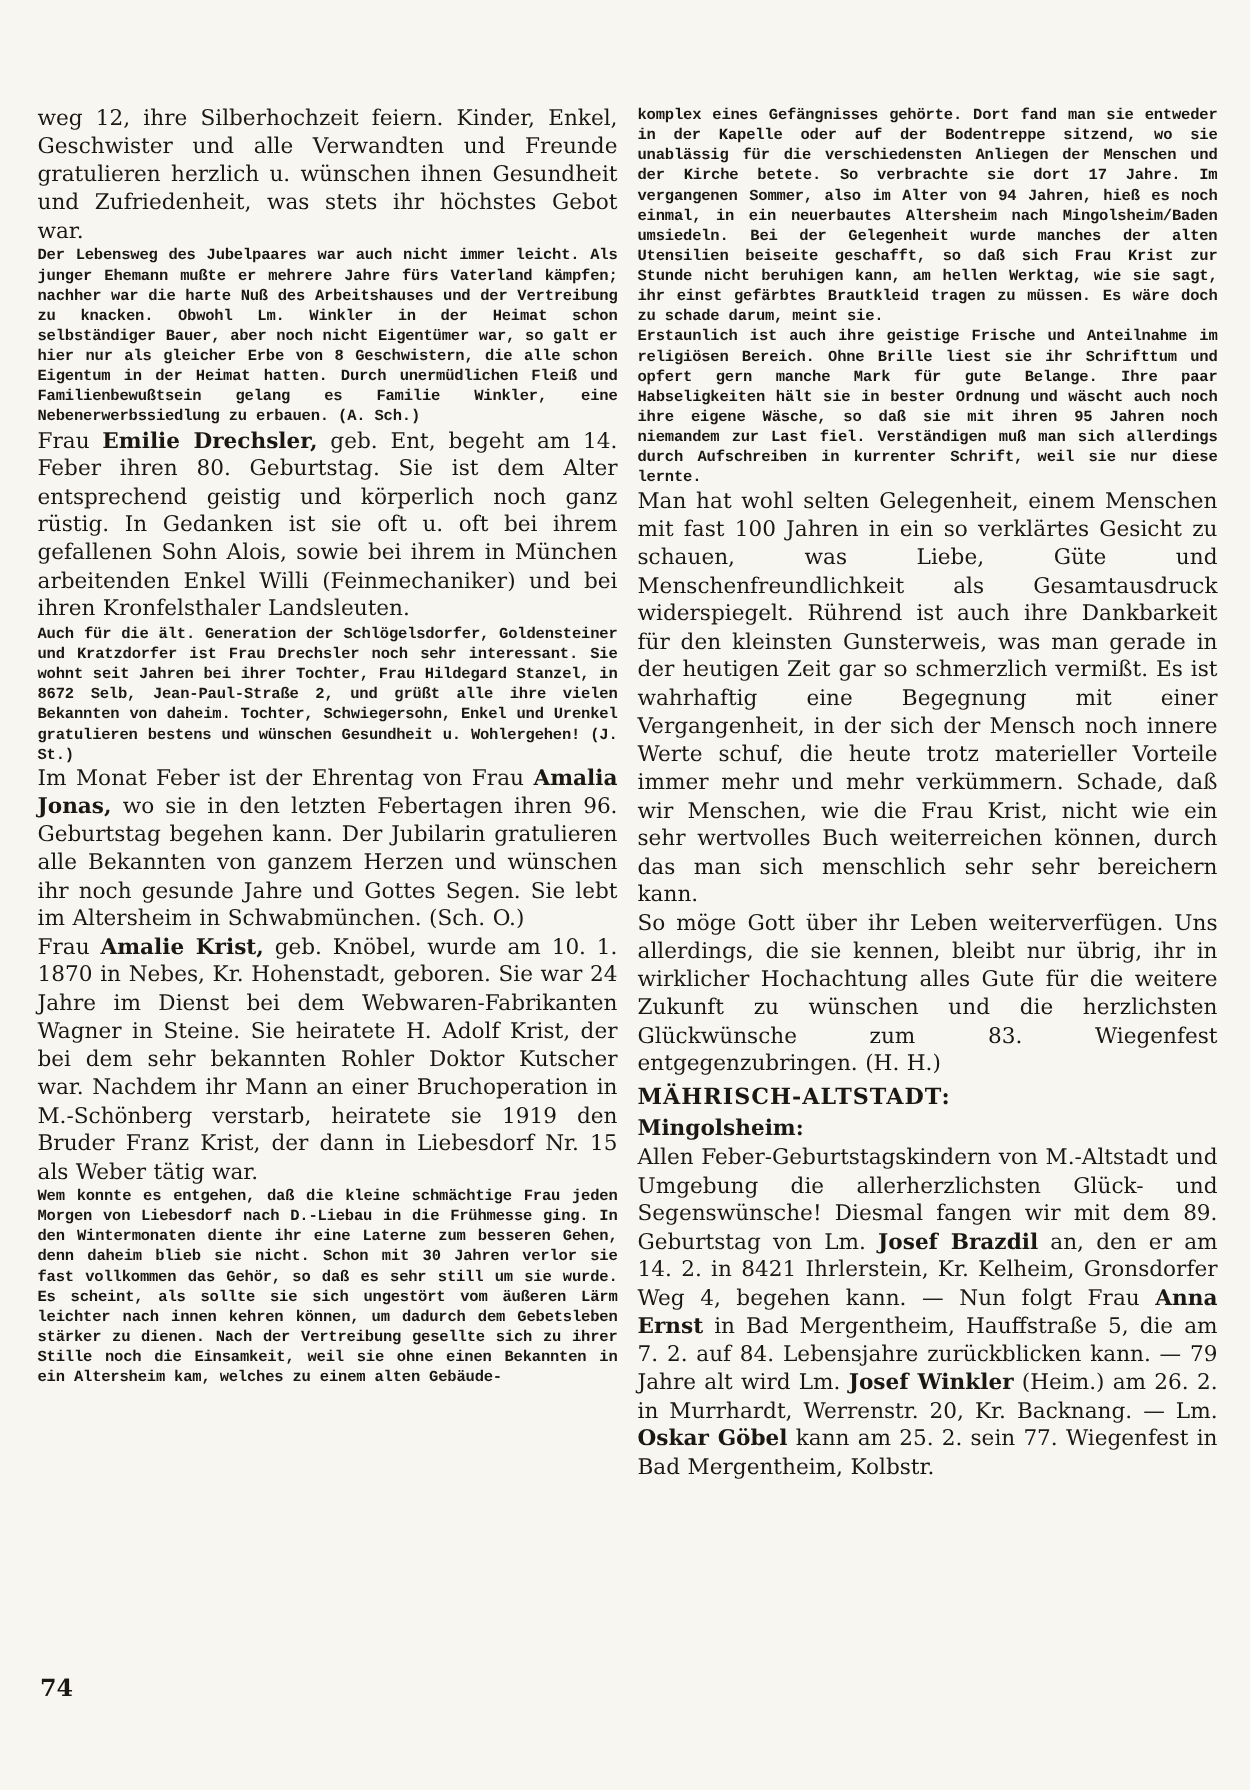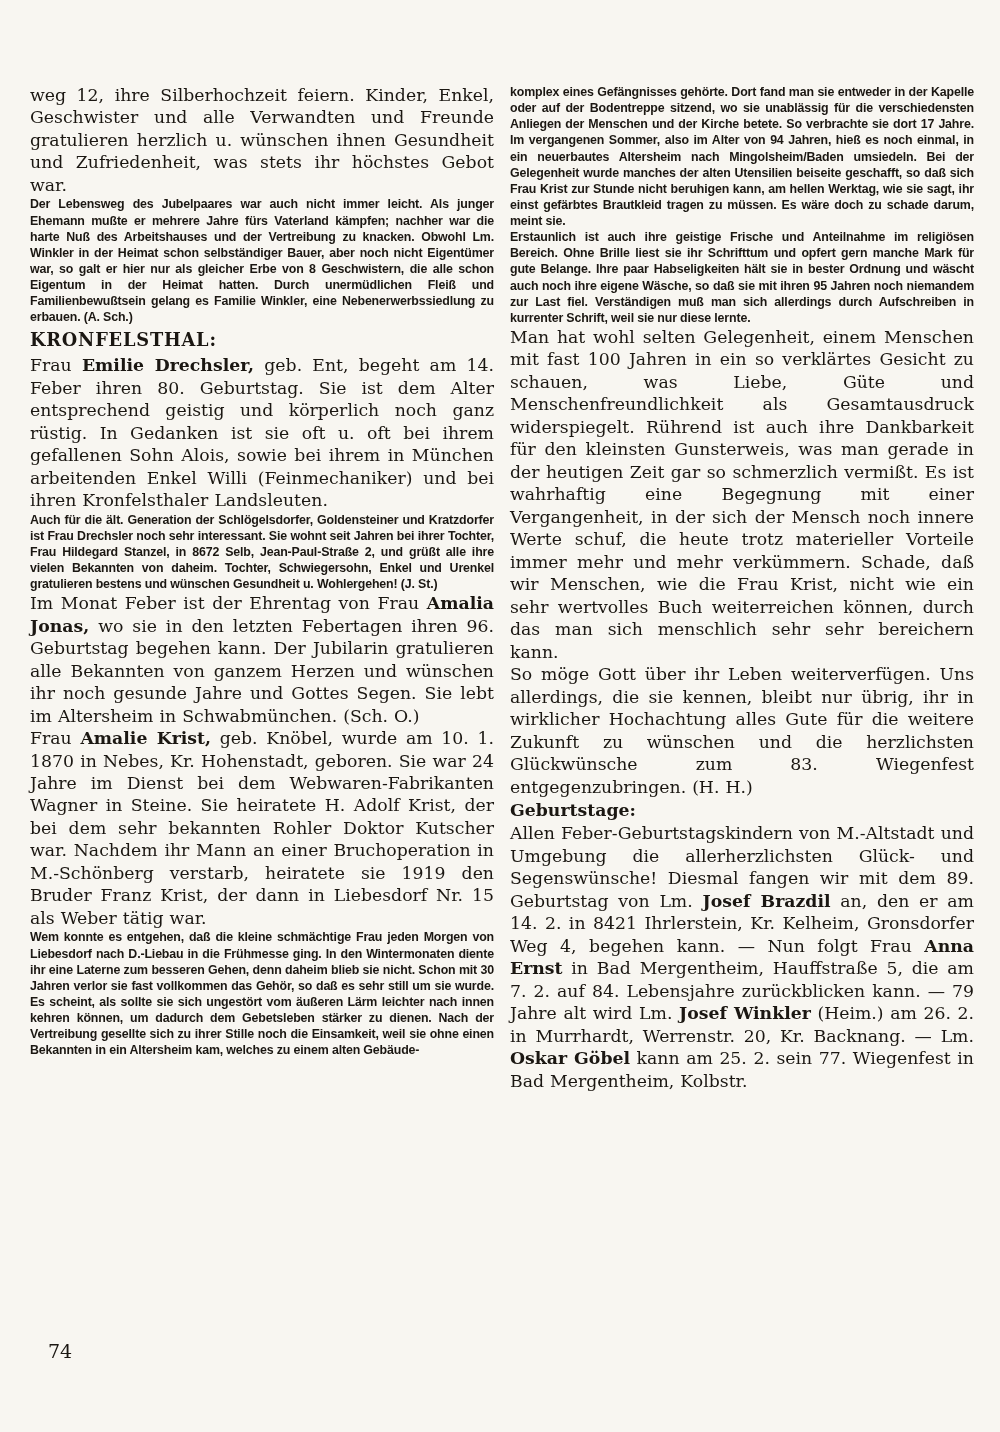--- a/index.html
+++ b/index.html
@@ -36,21 +36,21 @@
     hyphens: auto;
     -webkit-hyphens: auto;
     word-spacing: 0.5px;
   }
   .body {
     font-family: "DejaVu Serif", serif;
     font-size: 17.3px;
     line-height: 1.30;
   }
   .small {
-    font-family: Liberation Sans, sans-serif;
+    font-family: Liberation Mono, monospace;
     font-weight: 700;
     font-size: 12.4px;
     line-height: 1.30;
     letter-spacing: -0.15px;
     word-spacing: 0;
   }
   .heading {
     font-family: "DejaVu Serif", serif;
     font-weight: 700;
     font-size: 17.8px;
@@ -64,46 +64,46 @@
     font-weight: 700;
     font-size: 17.3px;
     line-height: 1.4;
     text-align: left;
   }
   .b {
     font-weight: 700;
   }
   .page-number {
     position: absolute;
-    left: 48px;
+    left: 32px;
     top: 1340px;
     font-family: "DejaVu Serif", serif;
-    font-weight: 400;
+    font-weight: 700;
     font-size: 19px;
     color: #1b1712;
   }
 </style>
 </head>
 <body>
 
 <div class="page">
   <div class="columns">
     <div class="col">
         <p class="blk body"><span>weg 12, ihre Silberhochzeit feiern. Kinder, Enkel, Geschwister und alle Verwandten und Freunde gratulieren herzlich u. wünschen ihnen Gesundheit und Zufriedenheit, was stets ihr höchstes Gebot war.</span></p>
         <p class="blk small"><span>Der Lebensweg des Jubelpaares war auch nicht immer leicht. Als junger Ehemann mußte er mehrere Jahre fürs Vaterland kämpfen; nachher war die harte Nuß des Arbeitshauses und der Vertreibung zu knacken. Obwohl Lm. Winkler in der Heimat schon selbständiger Bauer, aber noch nicht Eigentümer war, so galt er hier nur als gleicher Erbe von 8 Geschwistern, die alle schon Eigentum in der Heimat hatten. Durch unermüdlichen Fleiß und Familienbewußtsein gelang es Familie Winkler, eine Nebenerwerbssiedlung zu erbauen. (A. Sch.)</span></p>
-        <p class="blk heading"><span class="b">KRONFELSTHAL:</span></p>
         <p class="blk body"><span>Frau </span><span class="b">Emilie Drechsler,</span><span> geb. Ent, begeht am 14. Feber ihren 80. Geburtstag. Sie ist dem Alter entsprechend geistig und körperlich noch ganz rüstig. In Gedanken ist sie oft u. oft bei ihrem gefallenen Sohn Alois, sowie bei ihrem in München arbeitenden Enkel Willi (Feinmechaniker) und bei ihren Kronfelsthaler Landsleuten.</span></p>
         <p class="blk small"><span>Auch für die ält. Generation der Schlögelsdorfer, Goldensteiner und Kratzdorfer ist Frau Drechsler noch sehr interessant. Sie wohnt seit Jahren bei ihrer Tochter, Frau Hildegard Stanzel, in 8672 Selb, Jean-Paul-Straße 2, und grüßt alle ihre vielen Bekannten von daheim. Tochter, Schwiegersohn, Enkel und Urenkel gratulieren bestens und wünschen Gesundheit u. Wohlergehen! (J. St.)</span></p>
         <p class="blk body"><span>Im Monat Feber ist der Ehrentag von Frau </span><span class="b">Amalia Jonas,</span><span> wo sie in den letzten Febertagen ihren 96. Geburtstag begehen kann. Der Jubilarin gratulieren alle Bekannten von ganzem Herzen und wünschen ihr noch gesunde Jahre und Gottes Segen. Sie lebt im Altersheim in Schwabmünchen. (Sch. O.)</span></p>
         <p class="blk body"><span>Frau </span><span class="b">Amalie Krist,</span><span> geb. Knöbel, wurde am 10. 1. 1870 in Nebes, Kr. Hohenstadt, geboren. Sie war 24 Jahre im Dienst bei dem Webwaren-Fabrikanten Wagner in Steine. Sie heiratete H. Adolf Krist, der bei dem sehr bekannten Rohler Doktor Kutscher war. Nachdem ihr Mann an einer Bruchoperation in M.-Schönberg verstarb, heiratete sie 1919 den Bruder Franz Krist, der dann in Liebesdorf Nr. 15 als Weber tätig war.</span></p>
         <p class="blk small"><span>Wem konnte es entgehen, daß die kleine schmächtige Frau jeden Morgen von Liebesdorf nach D.-Liebau in die Frühmesse ging. In den Wintermonaten diente ihr eine Laterne zum besseren Gehen, denn daheim blieb sie nicht. Schon mit 30 Jahren verlor sie fast vollkommen das Gehör, so daß es sehr still um sie wurde. Es scheint, als sollte sie sich ungestört vom äußeren Lärm leichter nach innen kehren können, um dadurch dem Gebetsleben stärker zu dienen. Nach der Vertreibung gesellte sich zu ihrer Stille noch die Einsamkeit, weil sie ohne einen Bekannten in ein Altersheim kam, welches zu einem alten Gebäude-</span></p>
       </div>
     <div class="col">
         <p class="blk small"><span>komplex eines Gefängnisses gehörte. Dort fand man sie entweder in der Kapelle oder auf der Bodentreppe sitzend, wo sie unablässig für die verschiedensten Anliegen der Menschen und der Kirche betete. So verbrachte sie dort 17 Jahre. Im vergangenen Sommer, also im Alter von 94 Jahren, hieß es noch einmal, in ein neuerbautes Altersheim nach Mingolsheim/Baden umsiedeln. Bei der Gelegenheit wurde manches der alten Utensilien beiseite geschafft, so daß sich Frau Krist zur Stunde nicht beruhigen kann, am hellen Werktag, wie sie sagt, ihr einst gefärbtes Brautkleid tragen zu müssen. Es wäre doch zu schade darum, meint sie.</span></p>
         <p class="blk small"><span>Erstaunlich ist auch ihre geistige Frische und Anteilnahme im religiösen Bereich. Ohne Brille liest sie ihr Schrifttum und opfert gern manche Mark für gute Belange. Ihre paar Habseligkeiten hält sie in bester Ordnung und wäscht auch noch ihre eigene Wäsche, so daß sie mit ihren 95 Jahren noch niemandem zur Last fiel. Verständigen muß man sich allerdings durch Aufschreiben in kurrenter Schrift, weil sie nur diese lernte.</span></p>
         <p class="blk body"><span>Man hat wohl selten Gelegenheit, einem Menschen mit fast 100 Jahren in ein so verklärtes Gesicht zu schauen, was Liebe, Güte und Menschenfreundlichkeit als Gesamtausdruck widerspiegelt. Rührend ist auch ihre Dankbarkeit für den kleinsten Gunsterweis, was man gerade in der heutigen Zeit gar so schmerzlich vermißt. Es ist wahrhaftig eine Begegnung mit einer Vergangenheit, in der sich der Mensch noch innere Werte schuf, die heute trotz materieller Vorteile immer mehr und mehr verkümmern. Schade, daß wir Menschen, wie die Frau Krist, nicht wie ein sehr wertvolles Buch weiterreichen können, durch das man sich menschlich sehr sehr bereichern kann.</span></p>
         <p class="blk body"><span>So möge Gott über ihr Leben weiterverfügen. Uns allerdings, die sie kennen, bleibt nur übrig, ihr in wirklicher Hochachtung alles Gute für die weitere Zukunft zu wünschen und die herzlichsten Glückwünsche zum 83. Wiegenfest entgegenzubringen. (H. H.)</span></p>
-        <p class="blk subheading"><span class="b">Geburtstage:</span></p>
+        <p class="blk heading"><span class="b">MÄHRISCH-ALTSTADT:</span></p>
+        <p class="blk subheading"><span class="b">Mingolsheim:</span></p>
         <p class="blk body"><span>Allen Feber-Geburtstagskindern von M.-Altstadt und Umgebung die allerherzlichsten Glück- und Segenswünsche! Diesmal fangen wir mit dem 89. Geburtstag von Lm. </span><span class="b">Josef Brazdil</span><span> an, den er am 14. 2. in 8421 Ihrlerstein, Kr. Kelheim, Gronsdorfer Weg 4, begehen kann. — Nun folgt Frau </span><span class="b">Anna Ernst</span><span> in Bad Mergentheim, Hauffstraße 5, die am 7. 2. auf 84. Lebensjahre zurückblicken kann. — 79 Jahre alt wird Lm. </span><span class="b">Josef Winkler</span><span> (Heim.) am 26. 2. in Murrhardt, Werrenstr. 20, Kr. Backnang. — Lm. </span><span class="b">Oskar Göbel</span><span> kann am 25. 2. sein 77. Wiegenfest in Bad Mergentheim, Kolbstr.</span></p>
       </div>
   </div>
   <div class="page-number">74</div>
 </div>
 
 </body></html>

